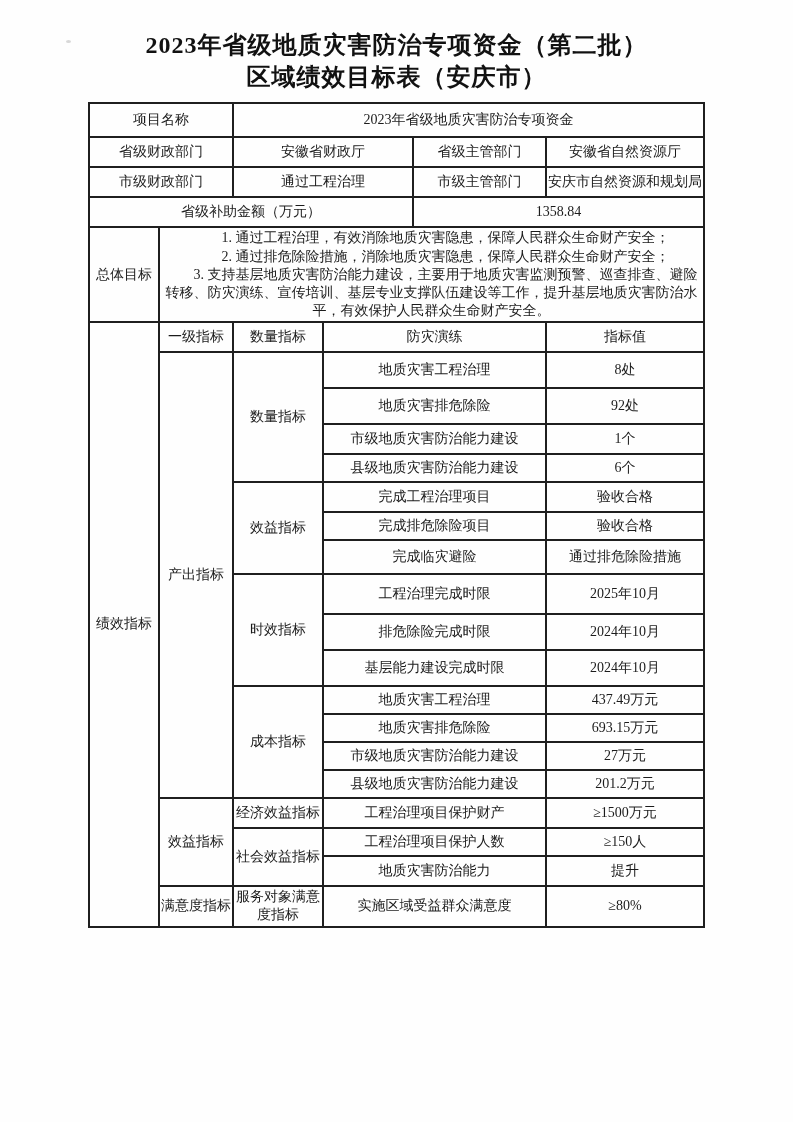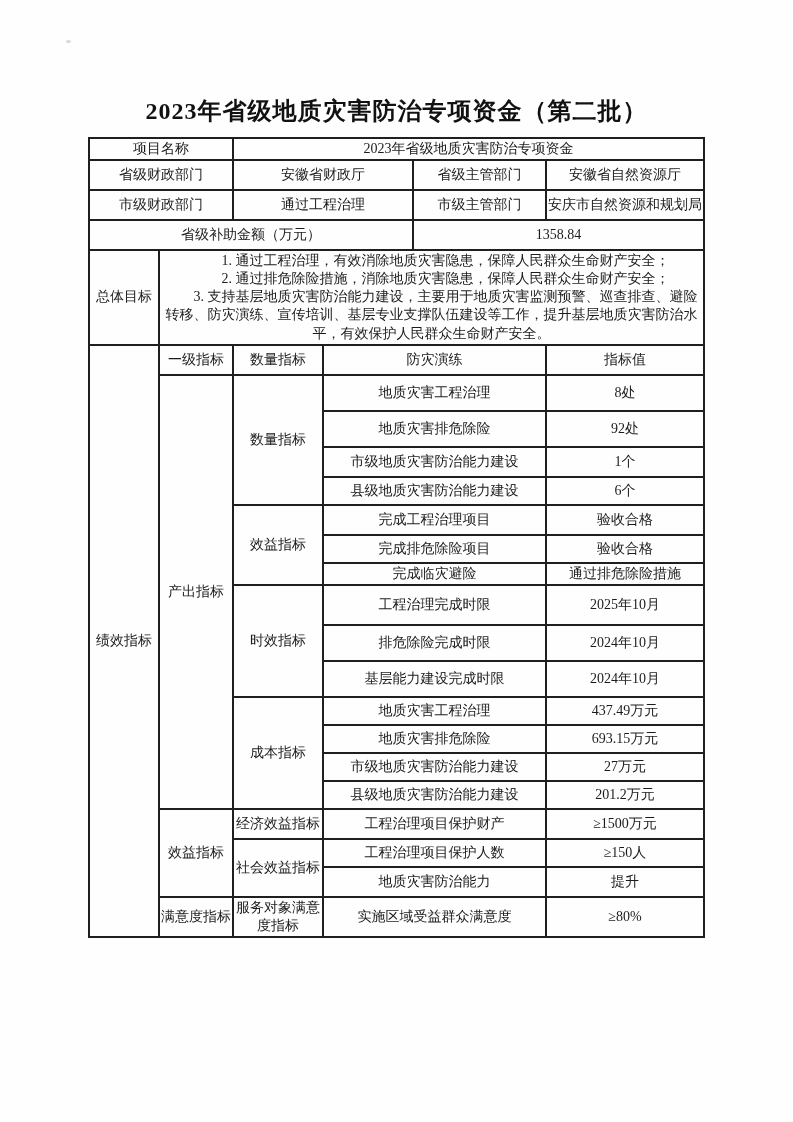--- a/index.html
+++ b/index.html
@@ -19,21 +19,21 @@
     position: absolute;
     left: 66px;
     top: 40px;
     width: 5px;
     height: 3px;
     background: #c8c8c8;
     border-radius: 50%;
     opacity: 0.7;
   }
   .doc-title {
-    padding-top: 96px;
+    padding-top: 30px;
     text-align: center;
     font-size: 24px;
     font-weight: bold;
     line-height: 1.32;
     letter-spacing: 1px;
     color: #111;
   }
   table.main-table {
     table-layout: fixed;
     width: 615px;
@@ -51,32 +51,33 @@
   }
   td.goal-cell {
     text-align: left;
     font-size: 13.5px;
     padding: 5px 8px 6px 8px;
     line-height: 1.6;
   }
   .goal-item { text-indent: 2em; }
   tr.h28 { height: 28px; }
   tr.h30 { height: 30px; }
-  tr.h34 { height: 22px; }
+  tr.h34 { height: 34px; }
   tr.h36 { height: 36px; }
   tr.h40 { height: 40px; }
   tr.h90 { height: 90px; }
 </style>
 </head>
 <body>
 
 <div class="scan-speck"></div>
 
 <div class="doc-title">
   <div>2023年省级地质灾害防治专项资金（第二批）</div>
+  <div>区域绩效目标表（安庆市）</div>
 </div>
 
 <table class="main-table">
   <colgroup>
     <col style="width:70px">
       <col style="width:74px">
       <col style="width:90px">
     <col style="width:90px">
       <col style="width:133px">
       <col style="width:158px">

